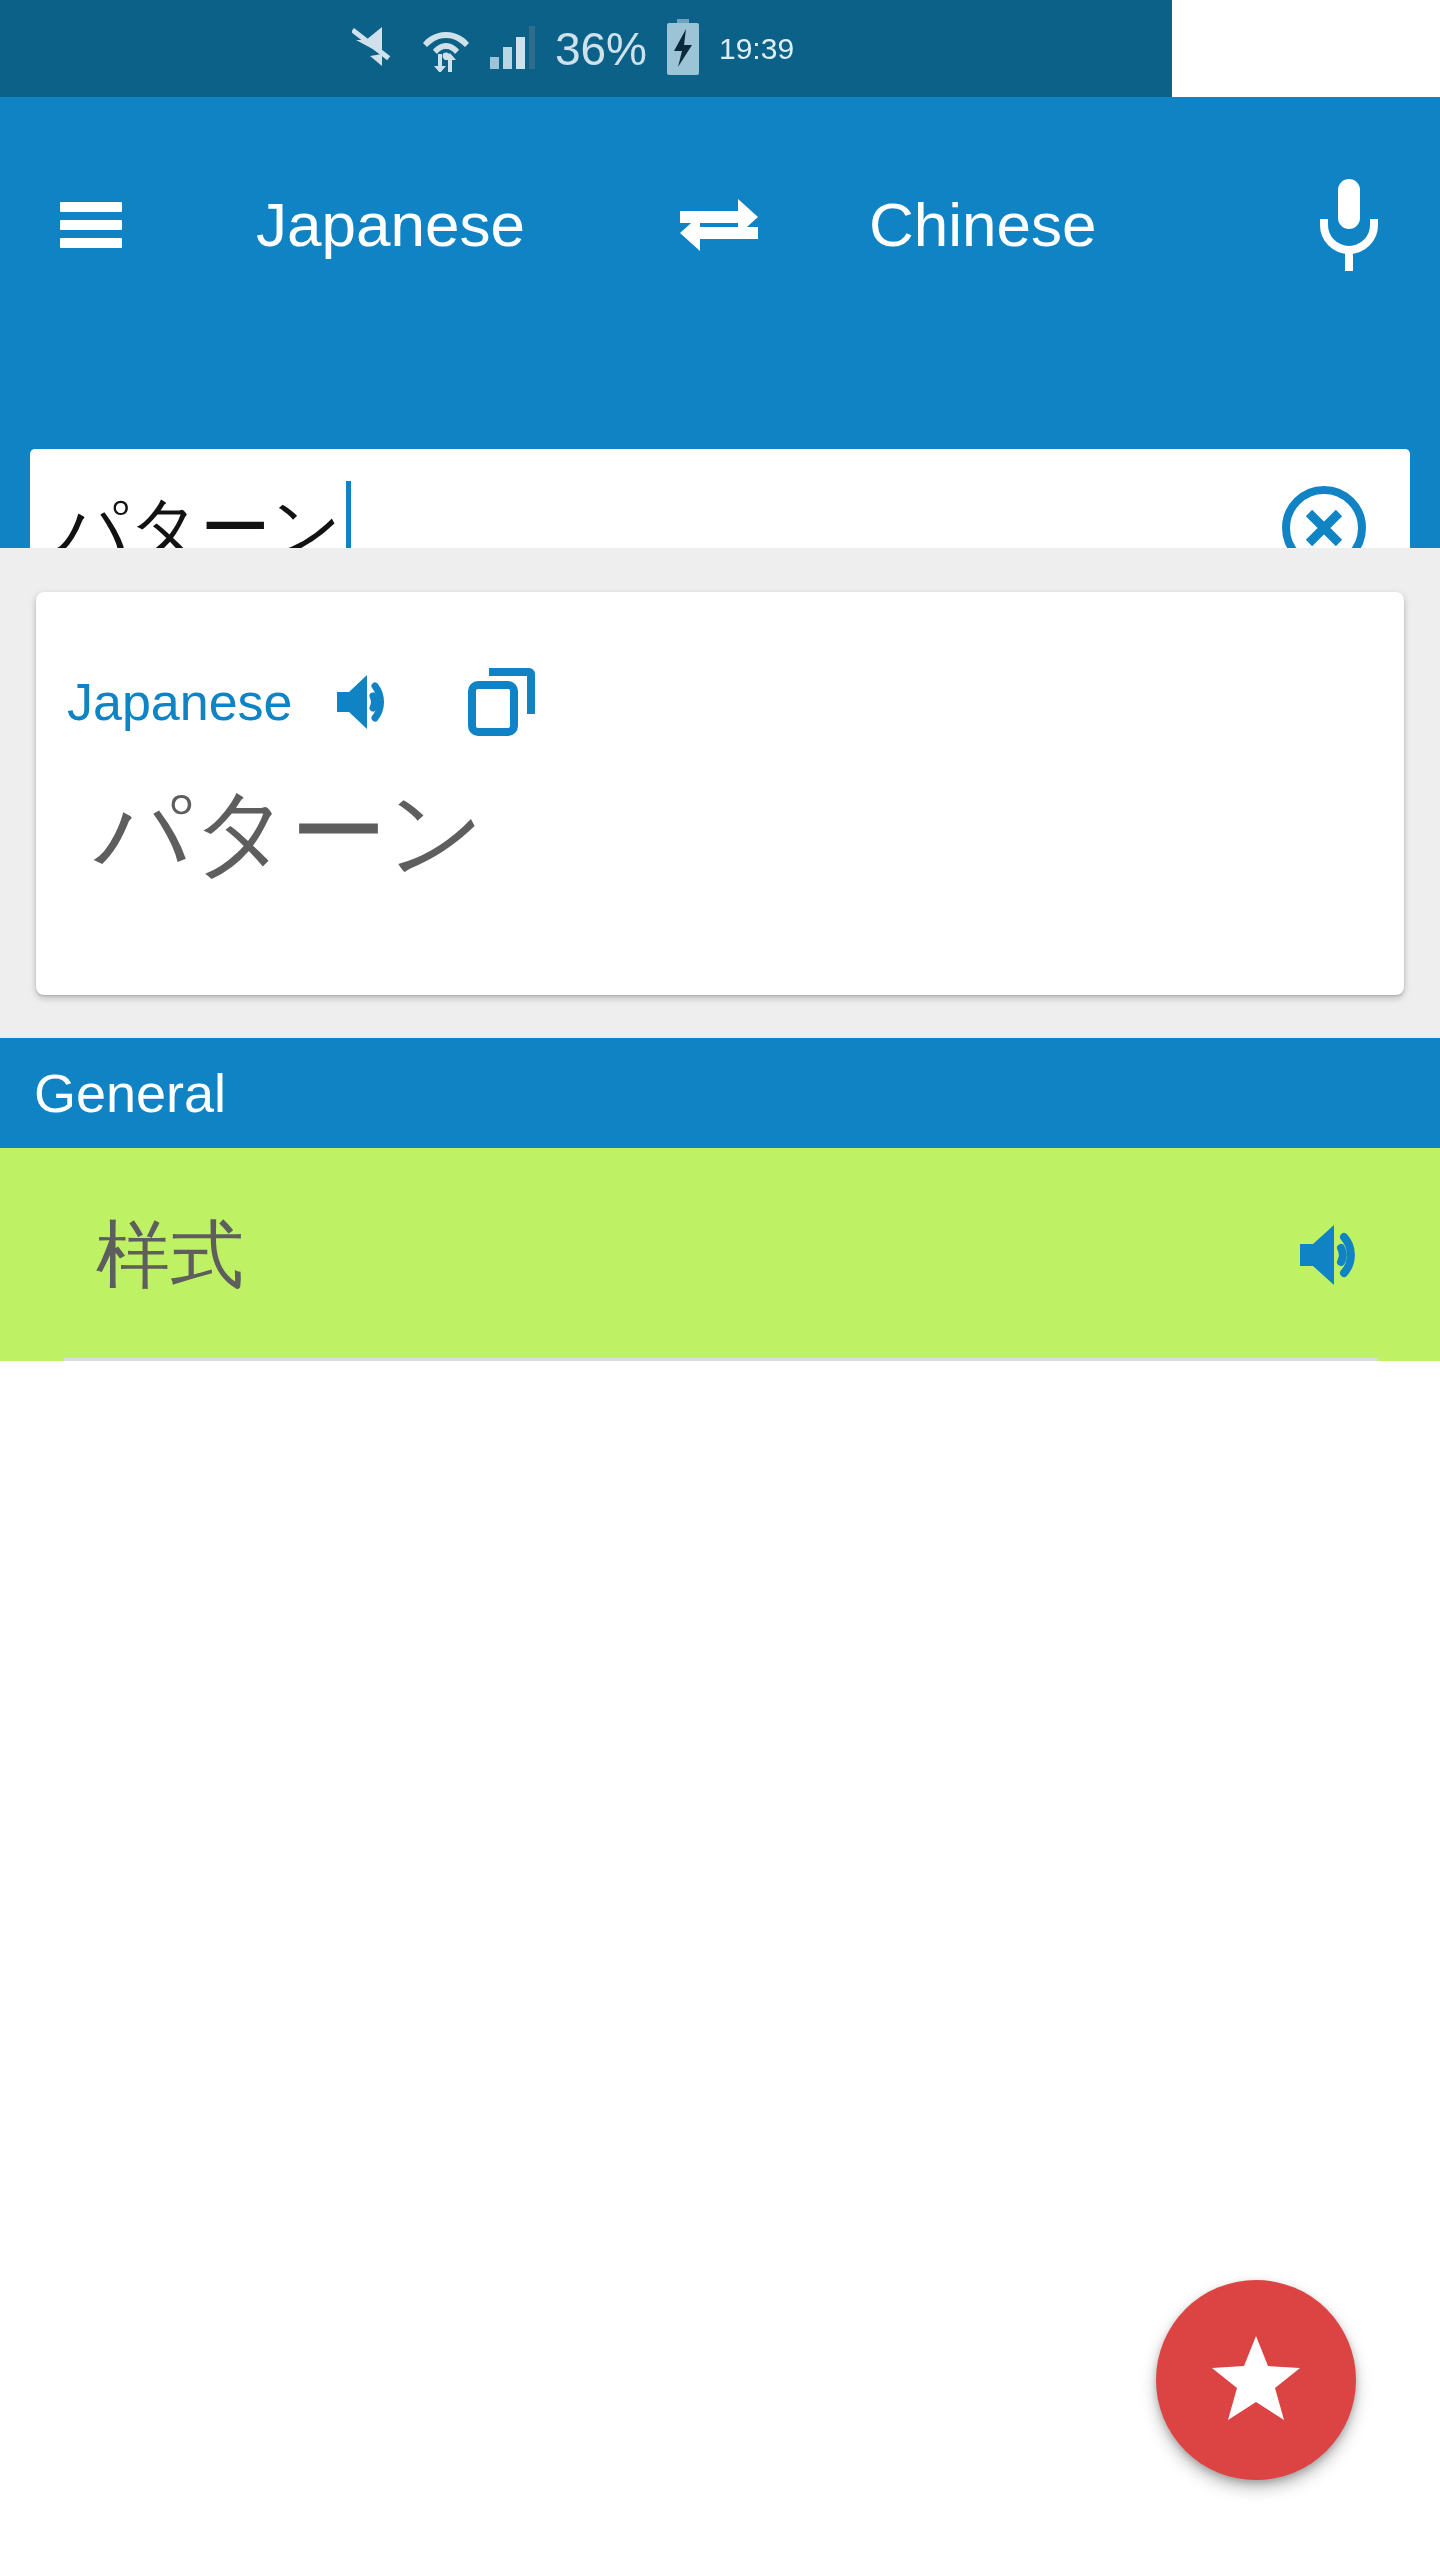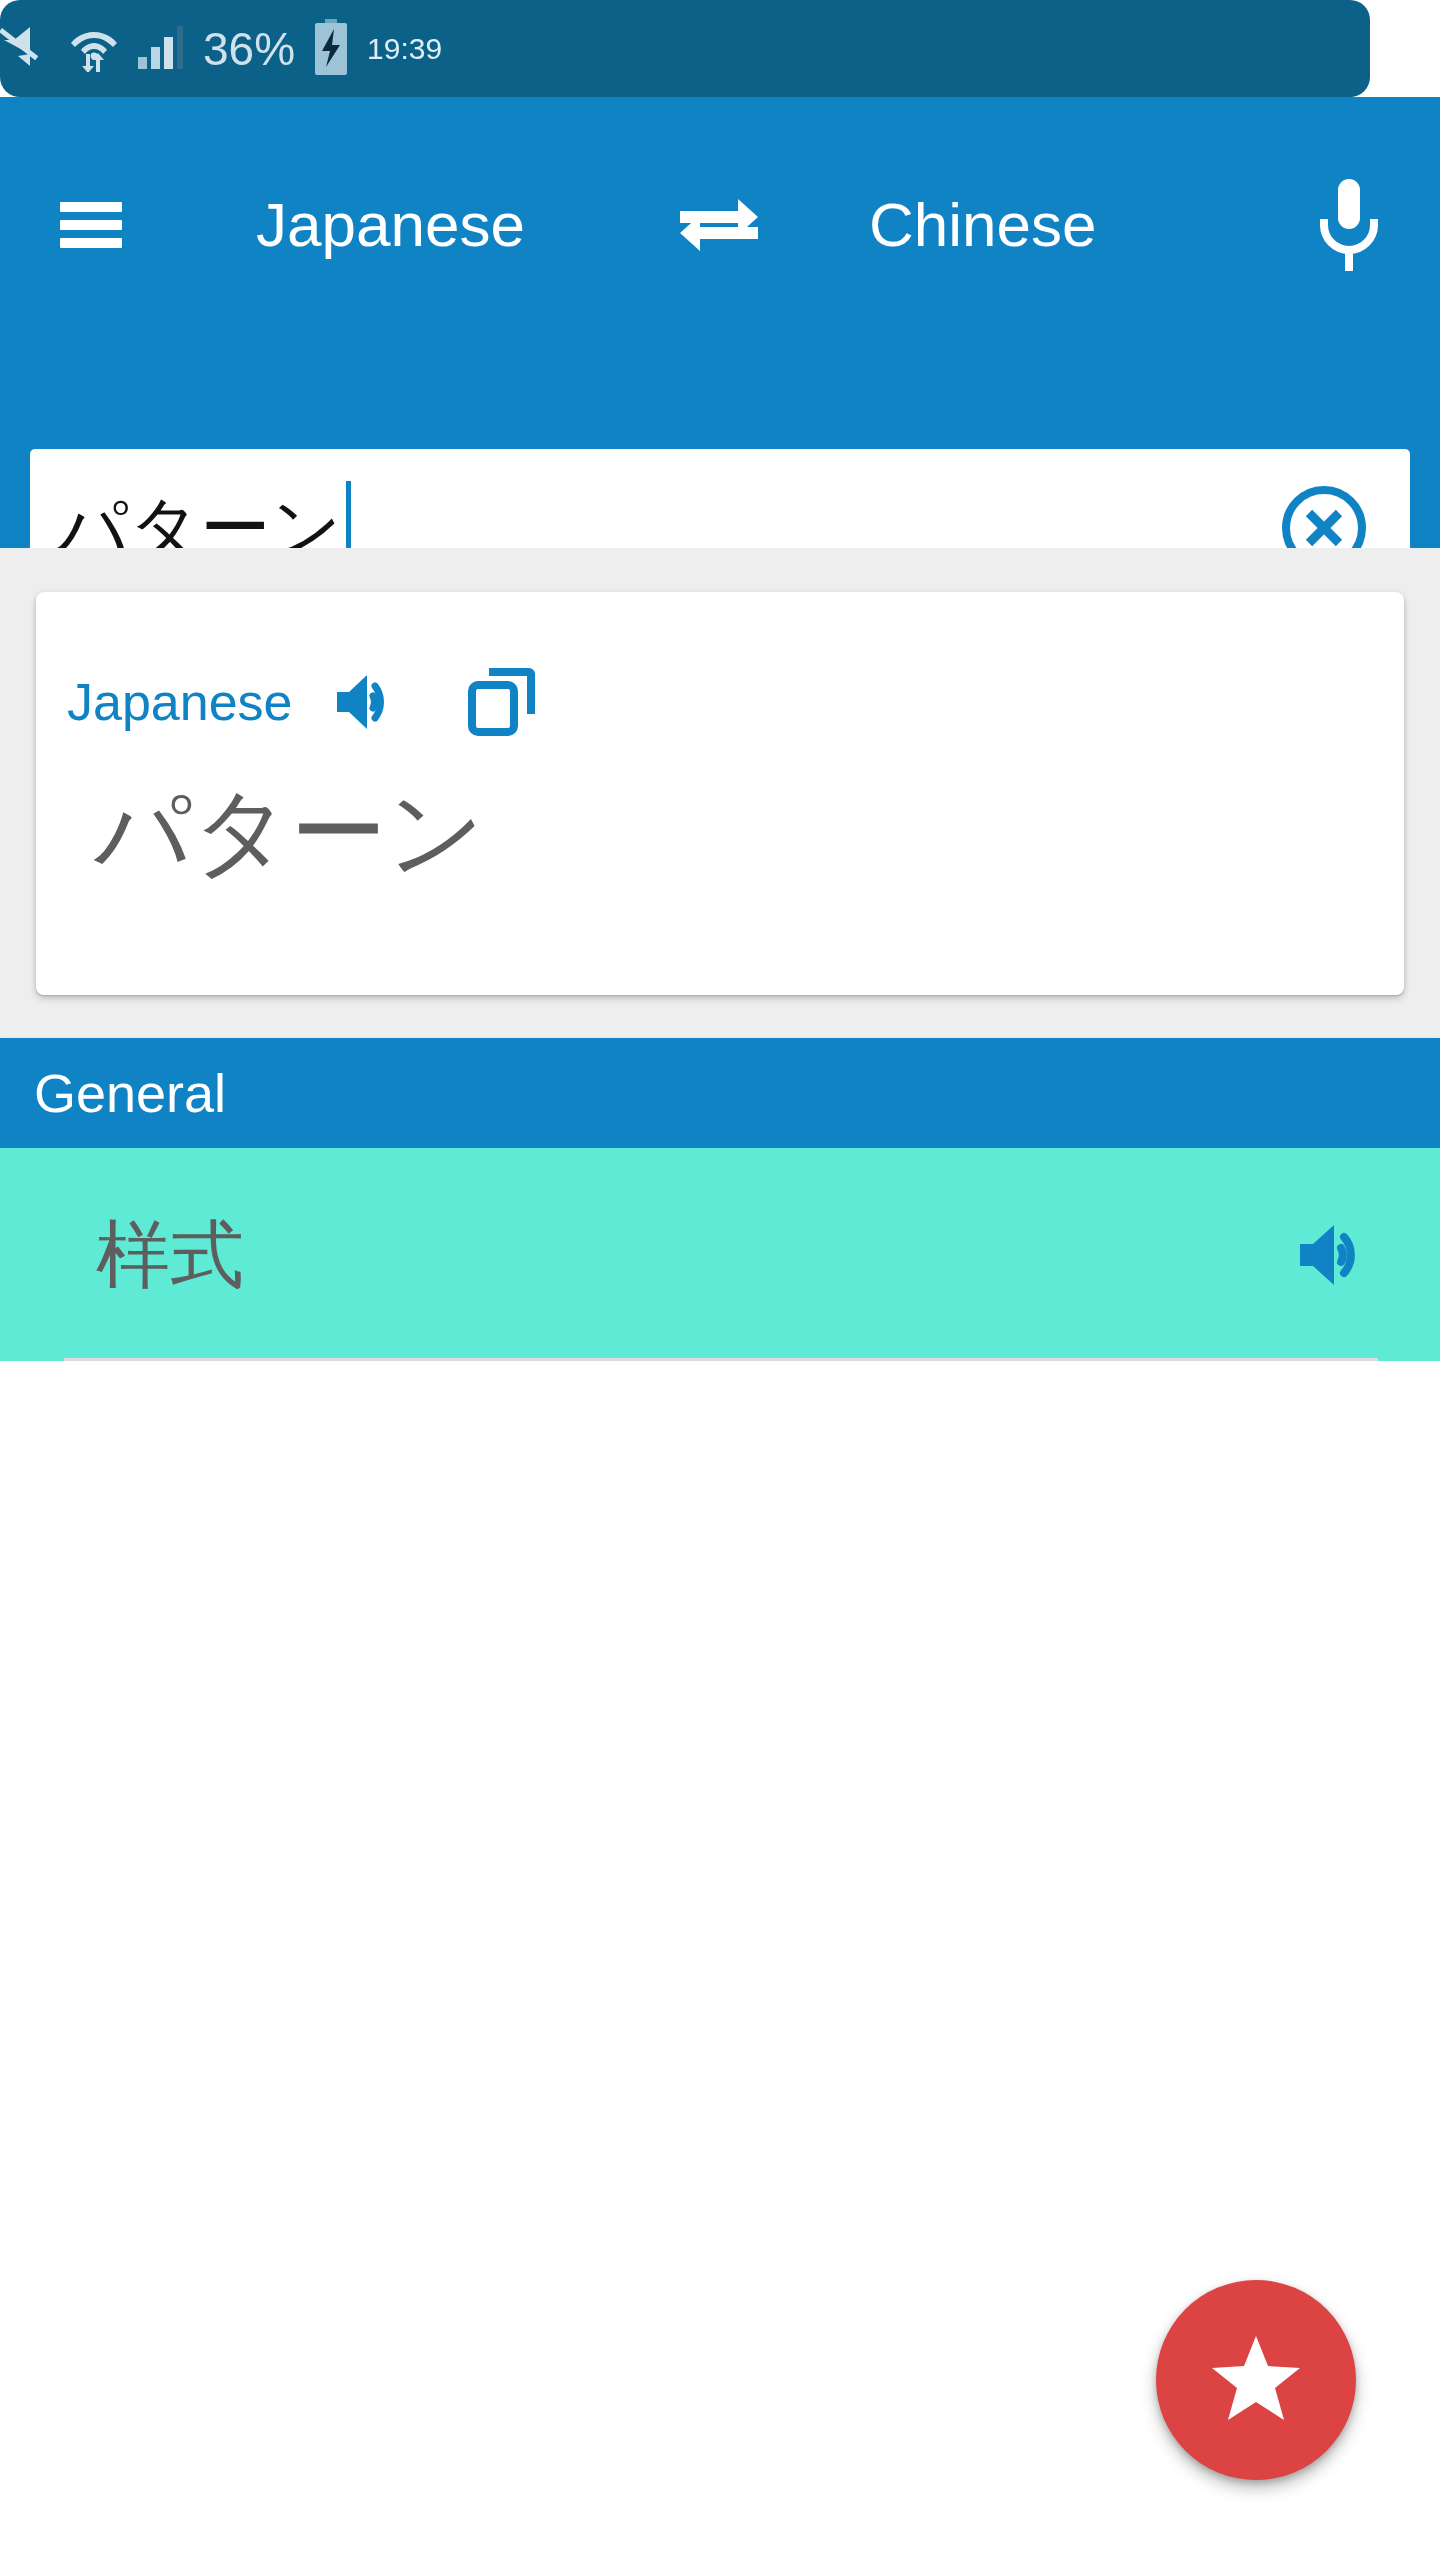--- a/index.html
+++ b/index.html
@@ -16,28 +16,27 @@
     position: relative;
     width: 1440px;
     height: 2560px;
     background: #ffffff;
   }
 
   
   .status-bar {
     position: absolute;
     top: 0; left: 0;
-    width: 1370px;
+    width: 1172px;
     height: 97px;
     background: #0b6188;
     display: flex;
     align-items: center;
-    justify-content: flex-start;
+    justify-content: center;
     padding-right: 26px;
-    border-radius: 20px;
   }
   .status-icons {
     display: flex;
     align-items: center;
     gap: 17px;
   }
   .status-icon { display: block; }
   .battery-pct {
     color: #cfe2ec;
     font-size: 46px;
@@ -244,21 +243,21 @@
   .result-list {
     position: absolute;
     top: 600px;
     left: 0;
     width: 1440px;
   }
   .result-row {
     position: relative;
     width: 1440px;
     height: 213px;
-    background: #5eead4;
+    background: #bef264;
     display: flex;
     align-items: center;
     cursor: pointer;
   }
   .result-word {
     margin-left: 96px;
     color: #5e5e5e;
     font-size: 74px;
     line-height: 1;
   }

